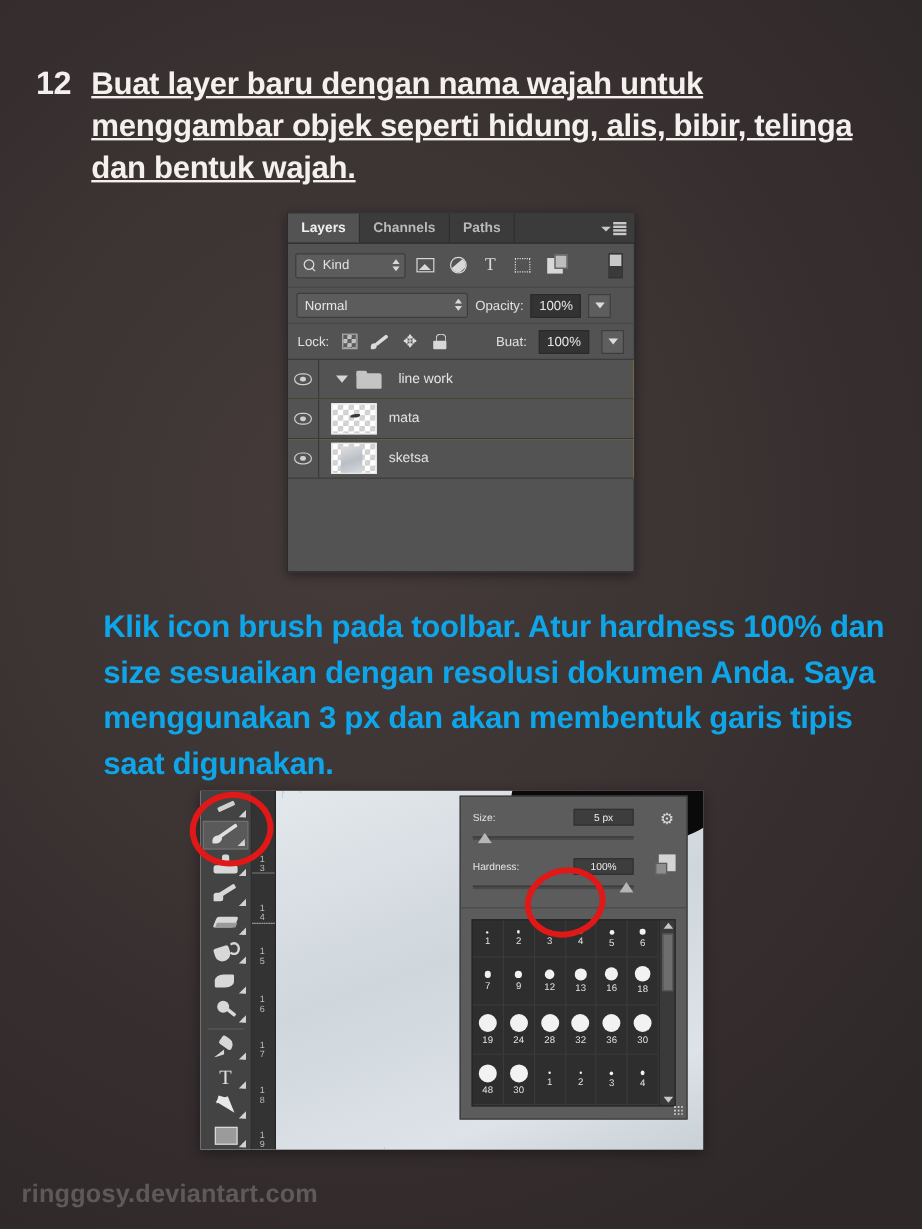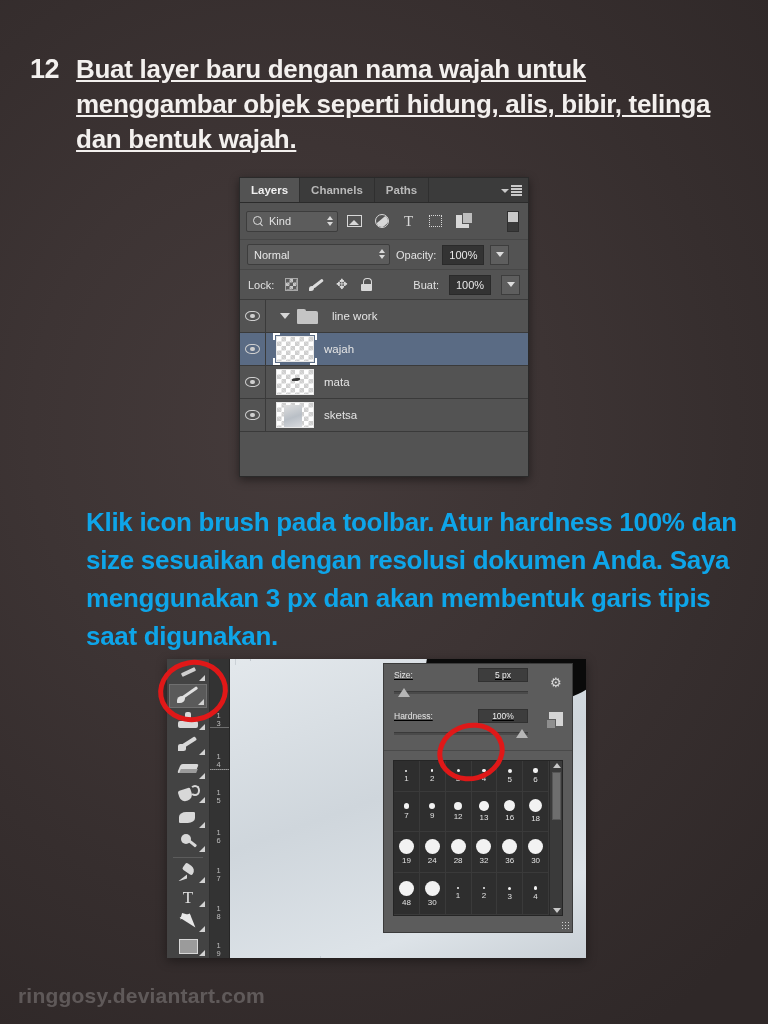--- a/index.html
+++ b/index.html
@@ -308,21 +308,21 @@
   .rtick { position:absolute; right:1px; width:100%; text-align:center; line-height:8px; }
   .rtick b { display:block; font-weight:normal; }
   .rline { position:absolute; right:0; height:1px; background:#6e6e6e; }
 
   
   #brush-popup {
     position:absolute; left:216px; top:4px; width:190px; height:270px;
     background:#5c5c5c; border:1px solid #3b3b3b;
     z-index: 4;
   }
-  .bp-top { padding: 4px 10px 8px 10px; border-bottom:1px solid #4a4a4a; position:relative;text-decoration:underline; }
+  .bp-top { padding: 10px 10px 8px 10px; border-bottom:1px solid #4a4a4a; position:relative; }
   .bp-row { display:flex; align-items:center; margin-bottom:5px; }
   .bp-label { font-size:8.5px; color:#e4e4e4; }
   .bp-val {
     margin-left:auto; margin-right:34px;
     width:50px; height:14px; background:#3d3d3d; border:1px solid #313131;
     color:#eee; font-size:8.5px; display:flex;align-items:center;justify-content:center;
   }
   .bp-slider { position:relative; height:12px; margin: 1px 34px 10px 0; }
   .bp-track { position:absolute; top:4px; left:0; right:0; height:3px; background:#4a4a4a; border-top:1px solid #3a3a3a;}
   .bp-knob { position:absolute; top:1px; width:12px; height:9px; background:#b6b6b6;
@@ -457,38 +457,20 @@
       <div class="lyr-eye">
           <span class="eye-g">
             <i></i>
           </span>
         </div>
       <span class="grp-arrow"></span>
       <span class="grp-folder"></span>
       <span class="lyr-name">line work</span>
     </div>
 
-    <div class="lyr-row selected">
-      <div class="lyr-eye">
-          <span class="eye-g">
-            <i></i>
-          </span>
-        </div>
-      <div class="lyr-thumb-wrap">
-        <div class="thumb" style="position:relative;">
-          <div class="thumb-sel-corners">
-              <i></i>
-              <i></i>
-              <i></i>
-              <i></i>
-            </div>
-        </div>
-      </div>
-      <span class="lyr-name">wajah</span>
-    </div>
 
     <div class="lyr-row">
       <div class="lyr-eye">
           <span class="eye-g">
             <i></i>
           </span>
         </div>
       <div class="lyr-thumb-wrap">
           <div class="thumb mata"></div>
         </div>

